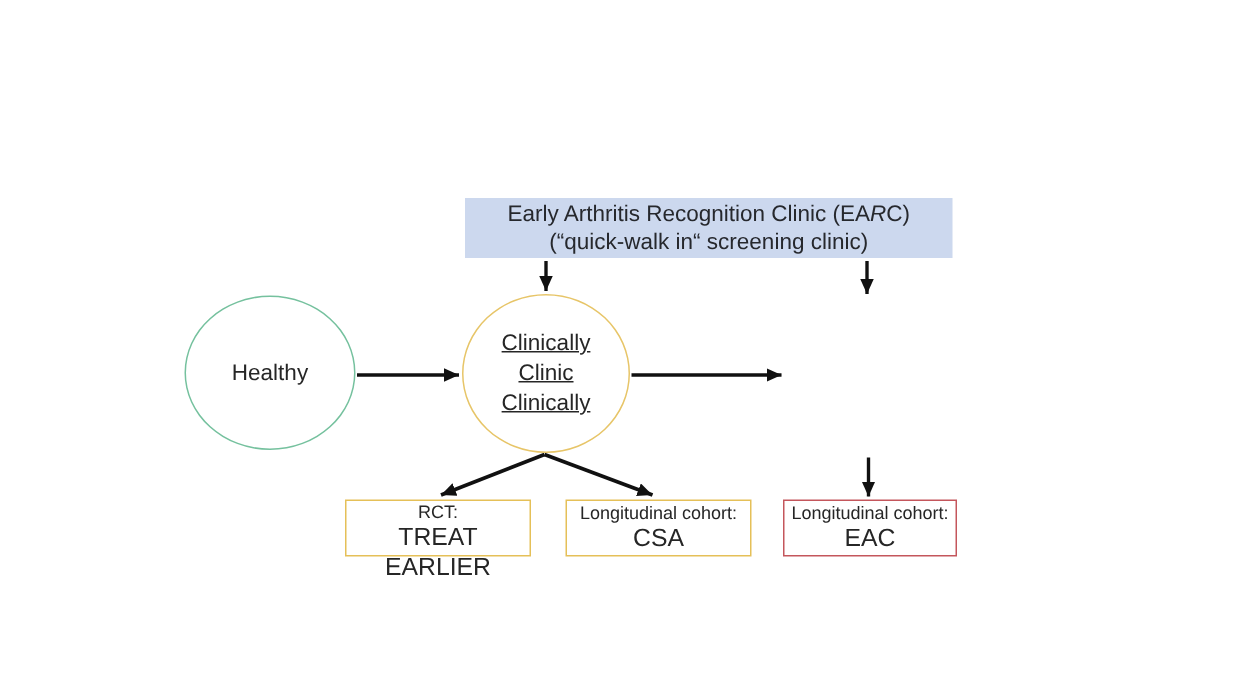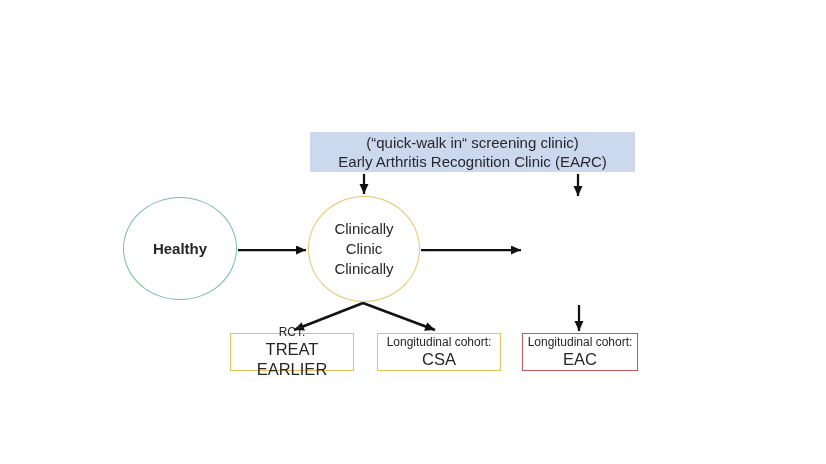--- a/index.html
+++ b/index.html
@@ -22,33 +22,33 @@
     color:#26282d;
   }
   .node{
     position:absolute;
     border-radius:50%;
     background:#ffffff;
     display:flex;flex-direction:column;align-items:center;justify-content:center;
     text-align:center;
     font-size:15px;line-height:20px;
   }
-  .node-healthy{left:123px;top:197px;width:112px;height:101px;border:1.5px solid #75c19e;font-weight:bold;}
-  .node-csa{left:308px;top:196px;width:110px;height:104px;border:1.5px solid #e7c568;}
+  .node-healthy{left:123px;top:197px;width:112px;height:101px;border:1.5px solid #75c19e;}
+  .node-csa{left:308px;top:196px;width:110px;height:104px;border:1.5px solid #e7c568;text-decoration:underline;}
   .node-ea{left:523px;top:198px;width:110px;height:103px;border:1.5px solid #cf6064;}
 
   .outcome{
     position:absolute;top:333px;height:36px;
     background:#ffffff;
     display:flex;flex-direction:column;align-items:center;justify-content:center;
     text-align:center;
   }
   .outcome .small{font-size:12px;line-height:14px;}
   .outcome .big{font-size:16.5px;line-height:20px;}
-  .outcome-treat{left:230px;width:122px;border:1.5px solid #e5c058;}
+  .outcome-treat{left:230px;width:122px;border:1.5px solid #e5c058;justify-content:space-between;}
   .outcome-csa{left:377px;width:122px;border:1.5px solid #e5c058;}
   .outcome-eac{left:522px;width:114px;border:1.5px solid #c4565c;}
 </style>
 </head>
 <body>
 
 <div id="canvas">
 
   <svg id="arrows" viewBox="0 0 826 464" xmlns="http://www.w3.org/2000/svg">
     <defs>
@@ -59,22 +59,22 @@
     <line x1="364" y1="174" x2="364" y2="194" stroke="#111111" stroke-width="2.25" marker-end="url(#ah)"></line>
     <line x1="578" y1="174" x2="578" y2="196" stroke="#111111" stroke-width="2.25" marker-end="url(#ah)"></line>
     <line x1="238" y1="250" x2="306" y2="250" stroke="#111111" stroke-width="2.25" marker-end="url(#ah)"></line>
     <line x1="421" y1="250" x2="521" y2="250" stroke="#111111" stroke-width="2.25" marker-end="url(#ah)"></line>
     <line x1="363" y1="303" x2="294" y2="330" stroke="#111111" stroke-width="2.5" marker-end="url(#ah)"></line>
     <line x1="363" y1="303" x2="435" y2="330" stroke="#111111" stroke-width="2.5" marker-end="url(#ah)"></line>
     <line x1="579" y1="305" x2="579" y2="331" stroke="#111111" stroke-width="2.25" marker-end="url(#ah)"></line>
   </svg>
 
   <div class="earc-box">
+    <div><span>Early Arthritis Recognition Clinic (EA</span><i>R</i><span>C)</span></div>
     <div>(“quick-walk in“ screening clinic)</div>
-    <div><span>Early Arthritis Recognition Clinic (EA</span><i>R</i><span>C)</span></div>
   </div>
 
   <div class="node node-healthy">
     <div>Healthy</div>
   </div>
 
   <div class="node node-csa">
     <div>Clinically</div>
     <div>Clinic</div>
     <div>Clinically</div>

